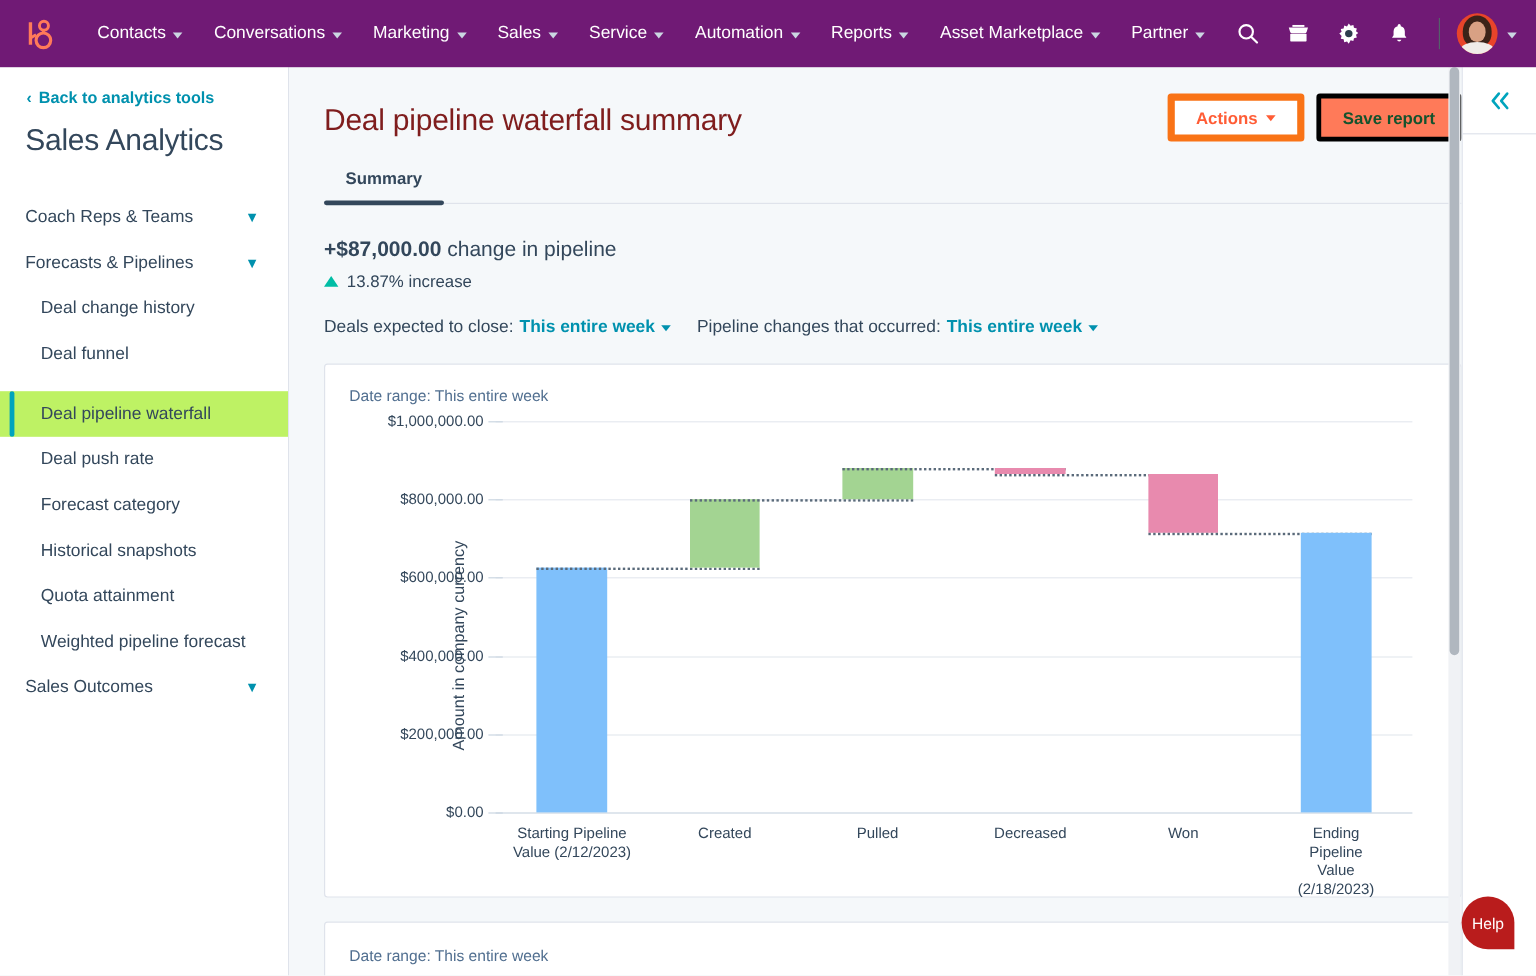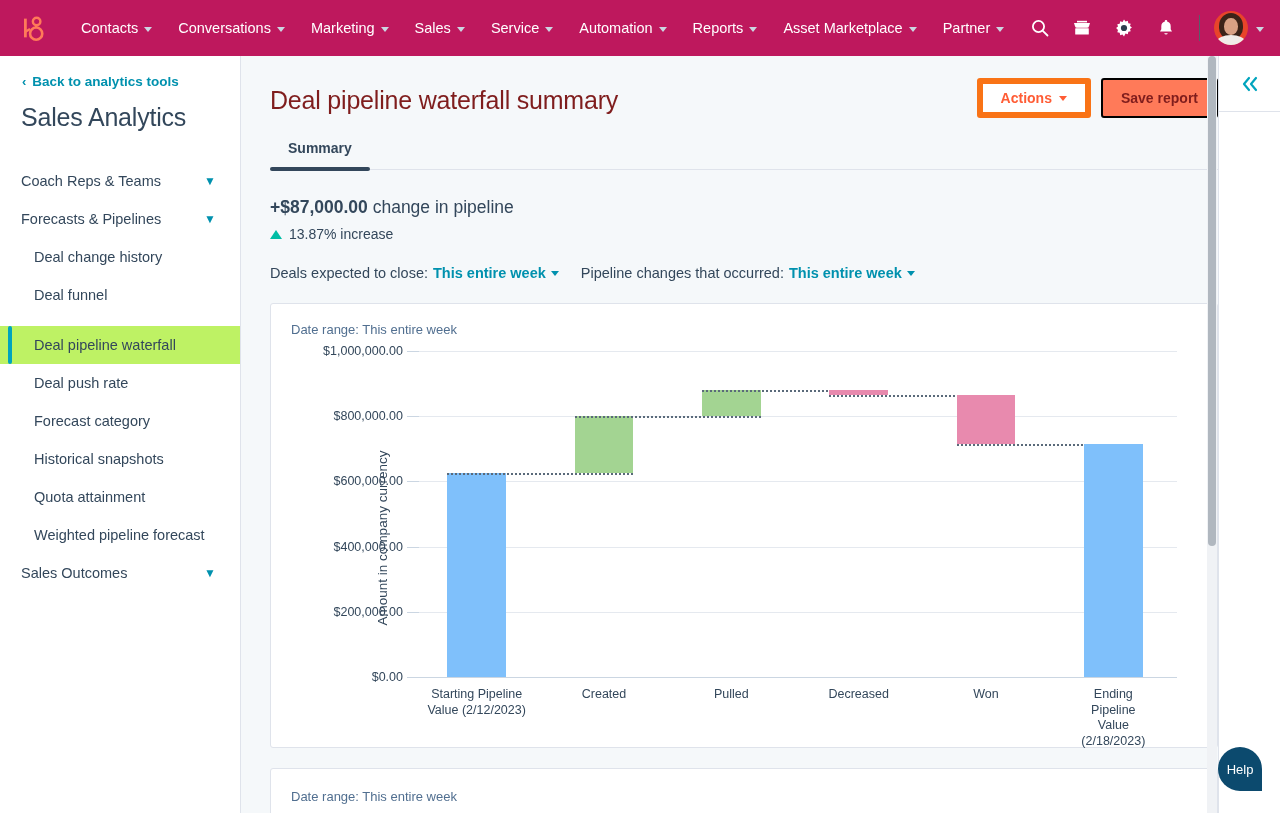--- a/index.html
+++ b/index.html
@@ -5,21 +5,21 @@
   * { box-sizing: border-box; margin: 0; padding: 0; }
   html, body {
     width: 1280px; height: 813px;
     font-family: "Liberation Sans", sans-serif;
     background: #f5f8fa;
     overflow: hidden;
   }
 
   
   .topnav {
-    height: 56px; background: #be185d;
+    height: 56px; background: #701a75;
     display: flex; align-items: center; padding: 0 16px;
     position: relative; z-index: 30;
   }
   .hs-logo { width: 30px; height: 30px; margin-right: 22px; flex: none; }
   .nav-items { display: flex; align-items: center; gap: 0px; }
   .nav-item {
     color: #fff; font-size: 14.5px; padding: 6px 13px;
     display: flex; align-items: center; gap: 6px; cursor: pointer;
     white-space: nowrap; border-radius: 3px;
   }
@@ -97,21 +97,21 @@
     font-size: 25px; color: #7f1d1d; font-weight: 500;
     letter-spacing: -0.2px; padding-top: 8px;
   }
   .head-actions { margin-left: auto; display: flex; gap: 10px; }
   .btn {
     border-radius: 3px; font-size: 14px; font-weight: 600;
     padding: 0 18px; height: 40px; display: flex; align-items: center;
     justify-content: center; cursor: pointer; gap: 7px; white-space: nowrap;
   }
   .btn-secondary { background: #fff; color: #ff5c35; border: 6px solid #f97316; }
-  .btn-primary { background: #ff7a59; color: #7f1d1d; border: 2px solid #000000; }
+  .btn-primary { background: #ff7a59; color: #14532d; border: 4px solid #000000; }
   .btn-caret {
     width: 0; height: 0; border-left: 4px solid transparent;
     border-right: 4px solid transparent; border-top: 5px solid #ff5c35;
   }
 
   .tabs {
     margin-top: 22px; border-bottom: 1px solid #dfe3eb;
     display: flex; position: relative;
   }
   .tab {
@@ -206,21 +206,21 @@
   .scrollbar {
     position: absolute; right: 63px; top: 0; width: 10px; bottom: 0;
     background: #f0f2f5;
   }
   .scrollthumb {
     position: absolute; top: 0; left: 1px; width: 8px; height: 490px;
     background: #b0b7bf; border-radius: 4px;
   }
   .help-btn {
     position: absolute; right: 18px; bottom: 22px; width: 44px; height: 44px;
-    background: #0c4a6e; color: #fff; font-size: 13px;
+    background: #b91c1c; color: #fff; font-size: 13px;
     display: flex; align-items: center; justify-content: center;
     border-radius: 22px 22px 0 22px; cursor: pointer; z-index: 40;
   }
 </style>
 </head>
 <body>
 
 <div class="topnav">
   <div class="hs-logo">
     <svg viewBox="0 0 32 32" width="30" height="30">

